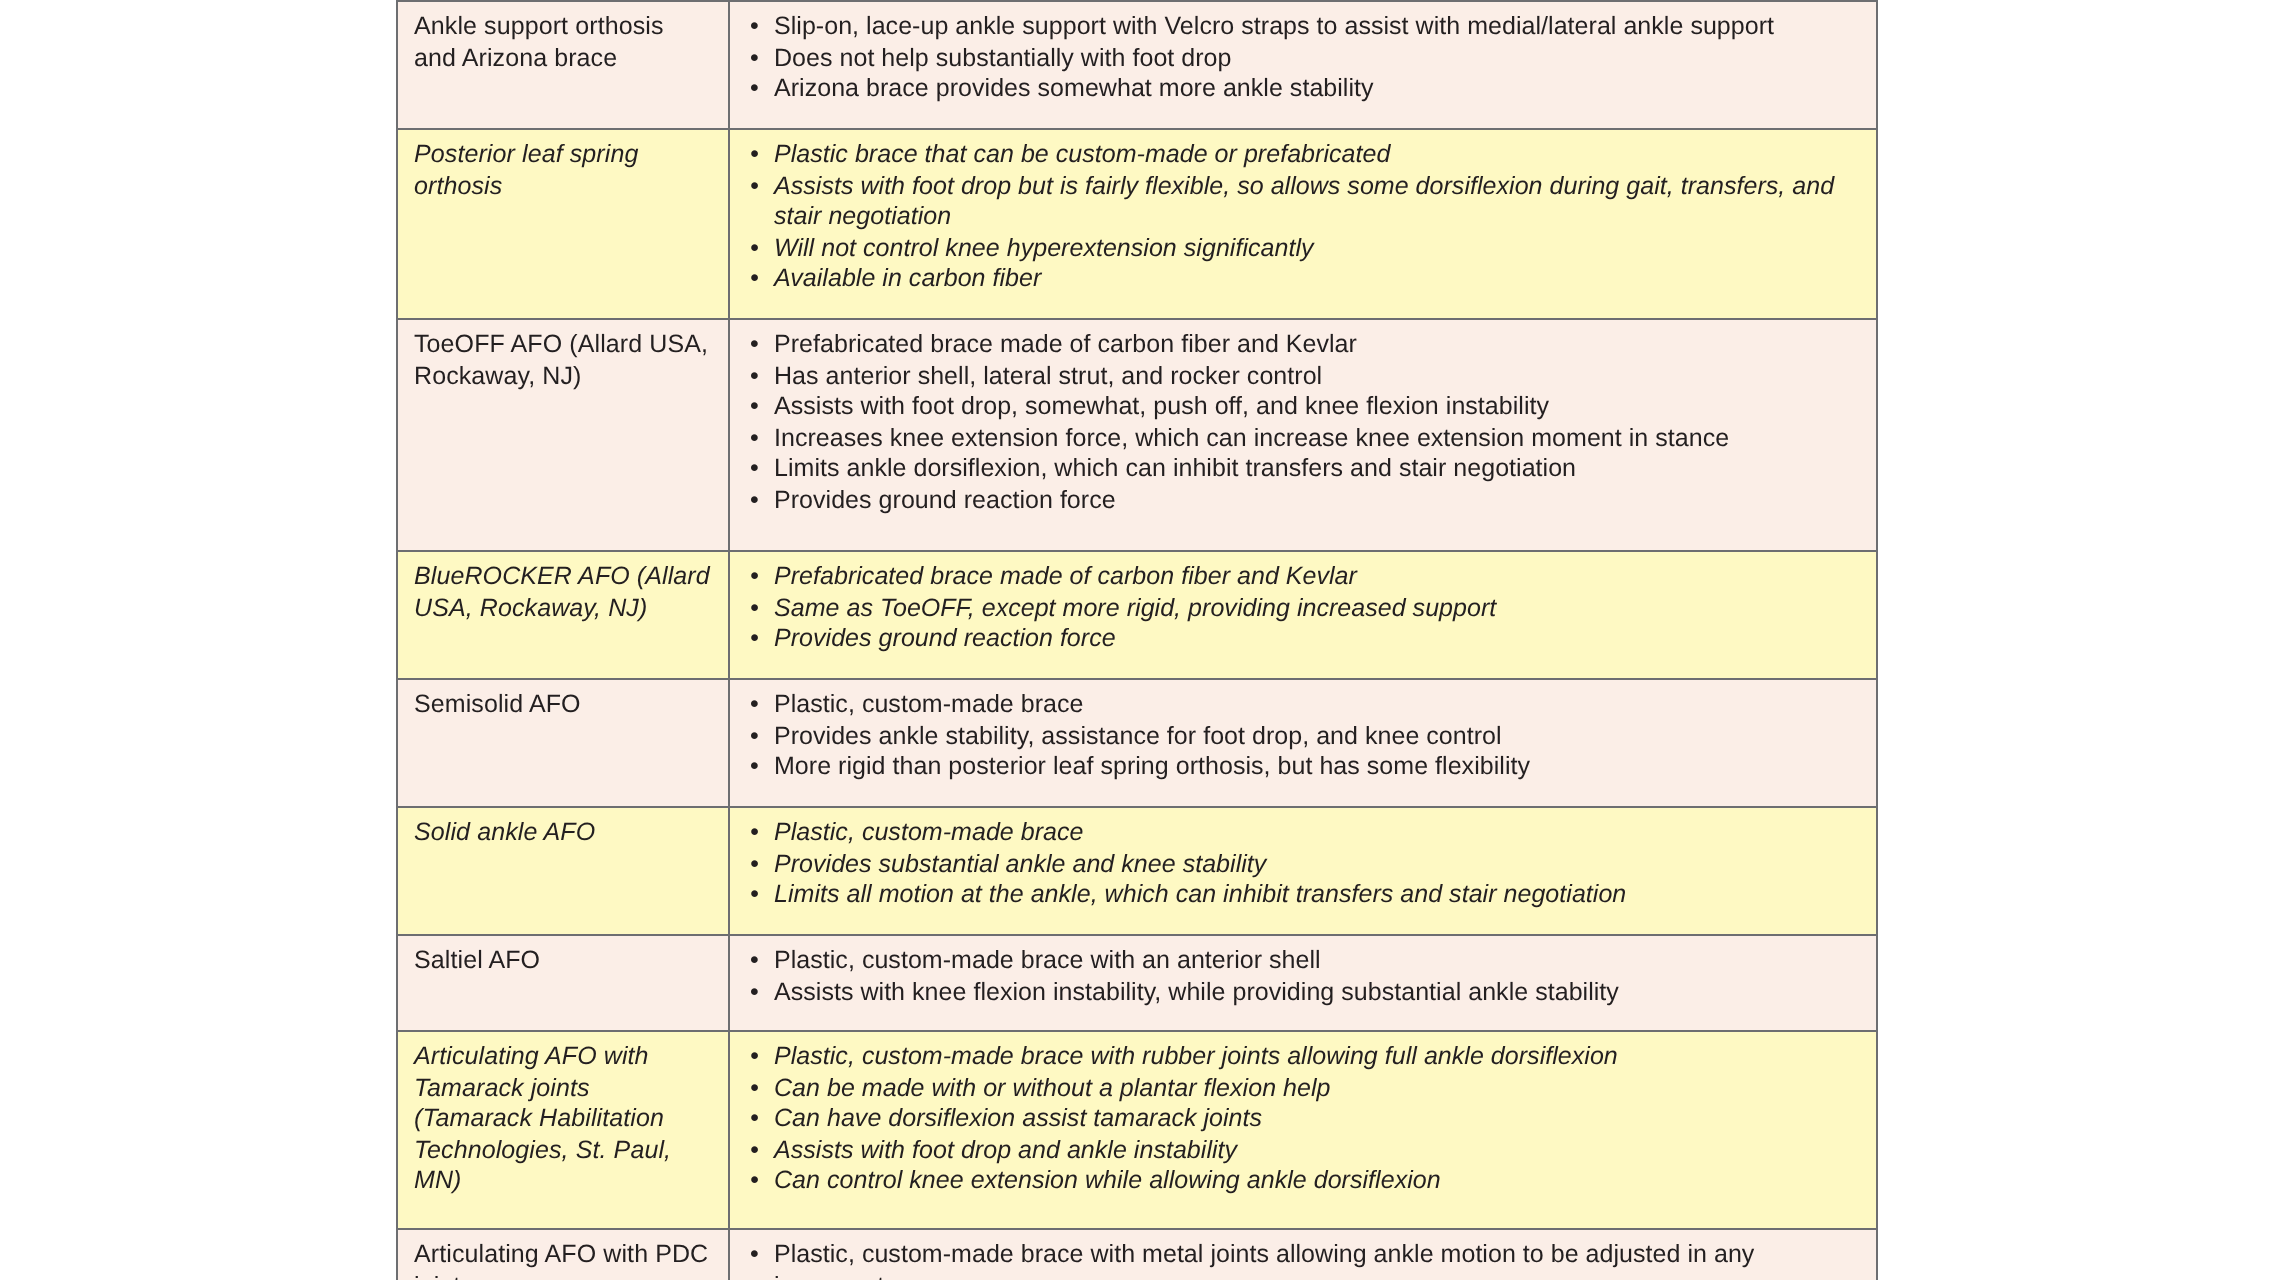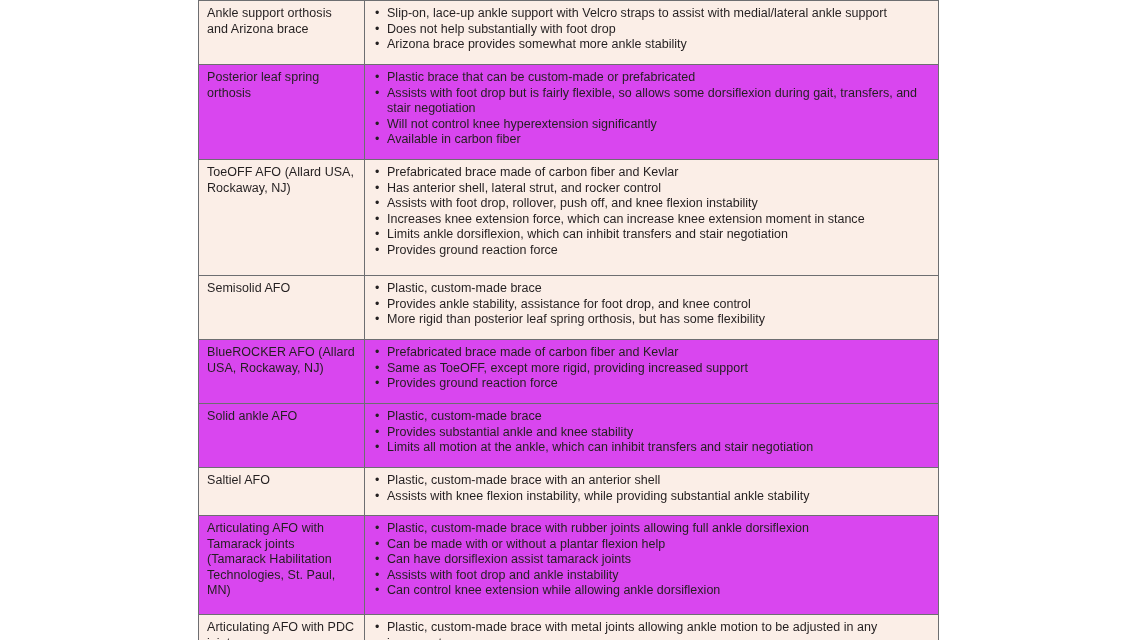--- a/index.html
+++ b/index.html
@@ -39,21 +39,21 @@
   table.afo-table tr.data-row > td {
     border-top: 1.5px solid #6d6e71;
     border-bottom: 1.5px solid #6d6e71;
     vertical-align: top;
     padding: 5px 8px 6px 8px;
   }
   table.afo-table tr.data-row > td.device-cell {
     border-right: 1.5px solid #6d6e71;
   }
   table.afo-table tr.row-tint > td { background: #fbeee7; }
-  table.afo-table tr.row-plain > td { background: #d946ef; }
+  table.afo-table tr.row-plain > td { background: #fef9c3; font-style: italic; }
 
   .device-name {
     font-size: 12.5px;
     line-height: 15.5px;
     letter-spacing: 0.05px;
   }
   ul.desc-list {
     margin: 0;
     padding: 0;
     list-style: none;
@@ -111,48 +111,48 @@
             </td>
           </tr>
           <tr class="data-row row-tint">
             <td class="device-cell" style="height: 104px; margin-top: 12px;">
               <div class="device-name">ToeOFF AFO (Allard USA, Rockaway, NJ)</div>
             </td>
             <td class="desc-cell">
               <ul class="desc-list">
                 <li><span class="bullet-dot">•</span><span class="bullet-text">Prefabricated brace made of carbon fiber and Kevlar</span></li>
                 <li><span class="bullet-dot">•</span><span class="bullet-text">Has anterior shell, lateral strut, and rocker control</span></li>
-                <li><span class="bullet-dot">•</span><span class="bullet-text">Assists with foot drop, rollover, push off, and knee flexion instability</span></li>
+                <li><span class="bullet-dot">•</span><span class="bullet-text">Assists with foot drop, somewhat, push off, and knee flexion instability</span></li>
                 <li><span class="bullet-dot">•</span><span class="bullet-text">Increases knee extension force, which can increase knee extension moment in stance</span></li>
                 <li><span class="bullet-dot">•</span><span class="bullet-text">Limits ankle dorsiflexion, which can inhibit transfers and stair negotiation</span></li>
                 <li><span class="bullet-dot">•</span><span class="bullet-text">Provides ground reaction force</span></li>
               </ul>
             </td>
           </tr>
+          <tr class="data-row row-plain">
+            <td class="device-cell" style="height: 52px;">
+              <div class="device-name">BlueROCKER AFO (Allard USA, Rockaway, NJ)</div>
+            </td>
+            <td class="desc-cell">
+              <ul class="desc-list">
+                <li><span class="bullet-dot">•</span><span class="bullet-text">Prefabricated brace made of carbon fiber and Kevlar</span></li>
+                <li><span class="bullet-dot">•</span><span class="bullet-text">Same as ToeOFF, except more rigid, providing increased support</span></li>
+                <li><span class="bullet-dot">•</span><span class="bullet-text">Provides ground reaction force</span></li>
+              </ul>
+            </td>
+          </tr>
           <tr class="data-row row-tint">
             <td class="device-cell" style="height: 52px;">
               <div class="device-name">Semisolid AFO</div>
             </td>
             <td class="desc-cell">
               <ul class="desc-list">
                 <li><span class="bullet-dot">•</span><span class="bullet-text">Plastic, custom-made brace</span></li>
                 <li><span class="bullet-dot">•</span><span class="bullet-text">Provides ankle stability, assistance for foot drop, and knee control</span></li>
                 <li><span class="bullet-dot">•</span><span class="bullet-text">More rigid than posterior leaf spring orthosis, but has some flexibility</span></li>
-              </ul>
-            </td>
-          </tr>
-          <tr class="data-row row-plain">
-            <td class="device-cell" style="height: 52px;">
-              <div class="device-name">BlueROCKER AFO (Allard USA, Rockaway, NJ)</div>
-            </td>
-            <td class="desc-cell">
-              <ul class="desc-list">
-                <li><span class="bullet-dot">•</span><span class="bullet-text">Prefabricated brace made of carbon fiber and Kevlar</span></li>
-                <li><span class="bullet-dot">•</span><span class="bullet-text">Same as ToeOFF, except more rigid, providing increased support</span></li>
-                <li><span class="bullet-dot">•</span><span class="bullet-text">Provides ground reaction force</span></li>
               </ul>
             </td>
           </tr>
           <tr class="data-row row-plain">
             <td class="device-cell" style="height: 52px; margin-left: 19px;">
               <div class="device-name">Solid ankle AFO</div>
             </td>
             <td class="desc-cell">
               <ul class="desc-list">
                 <li><span class="bullet-dot">•</span><span class="bullet-text">Plastic, custom-made brace</span></li>

